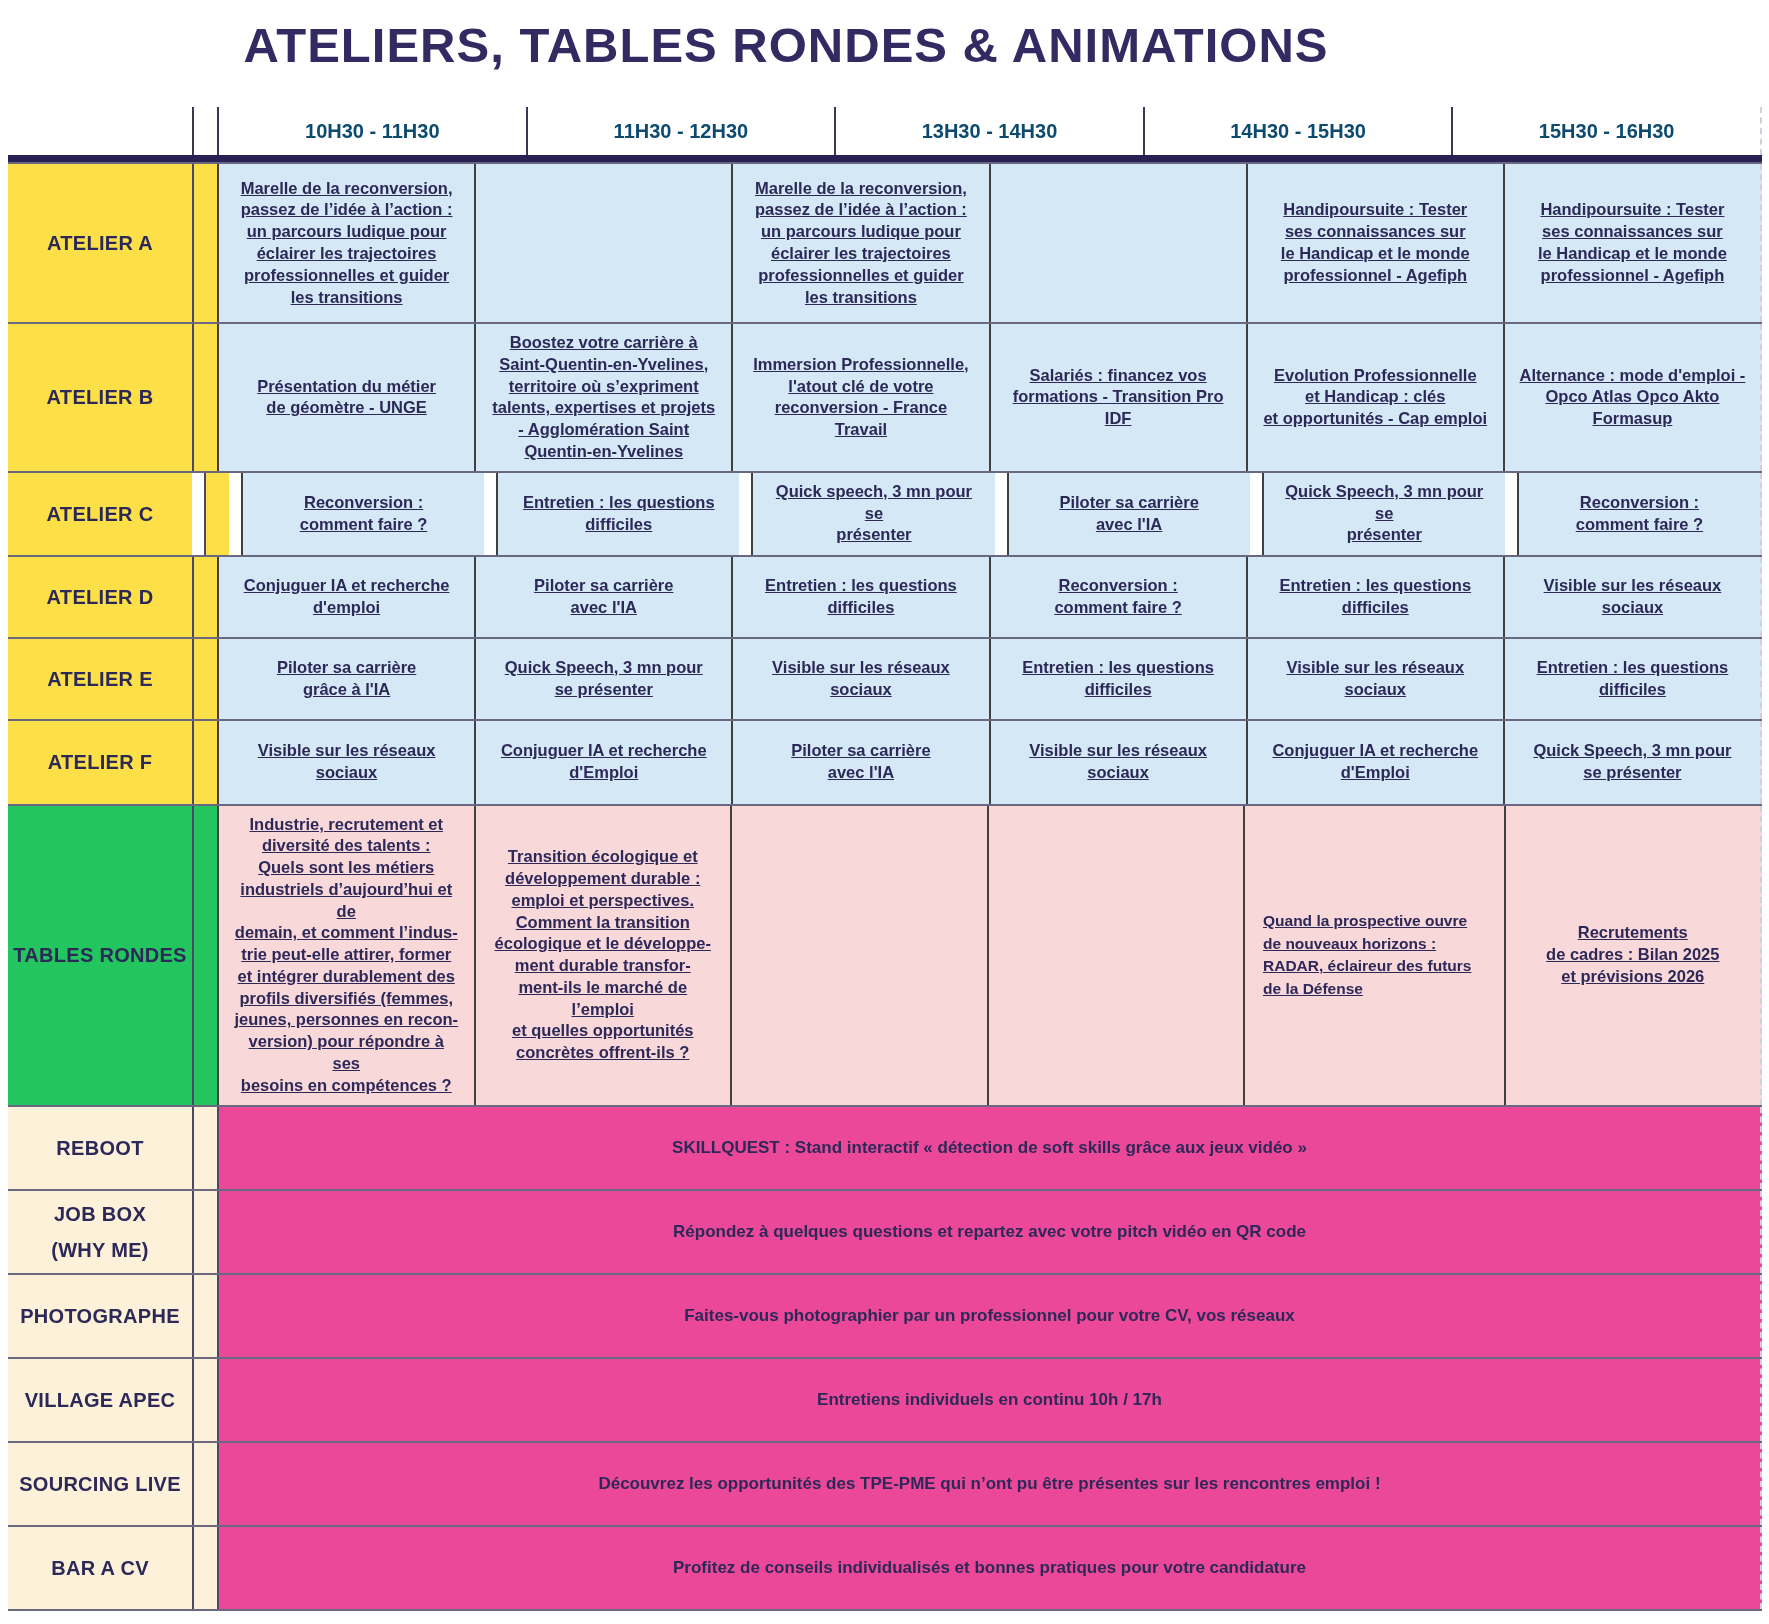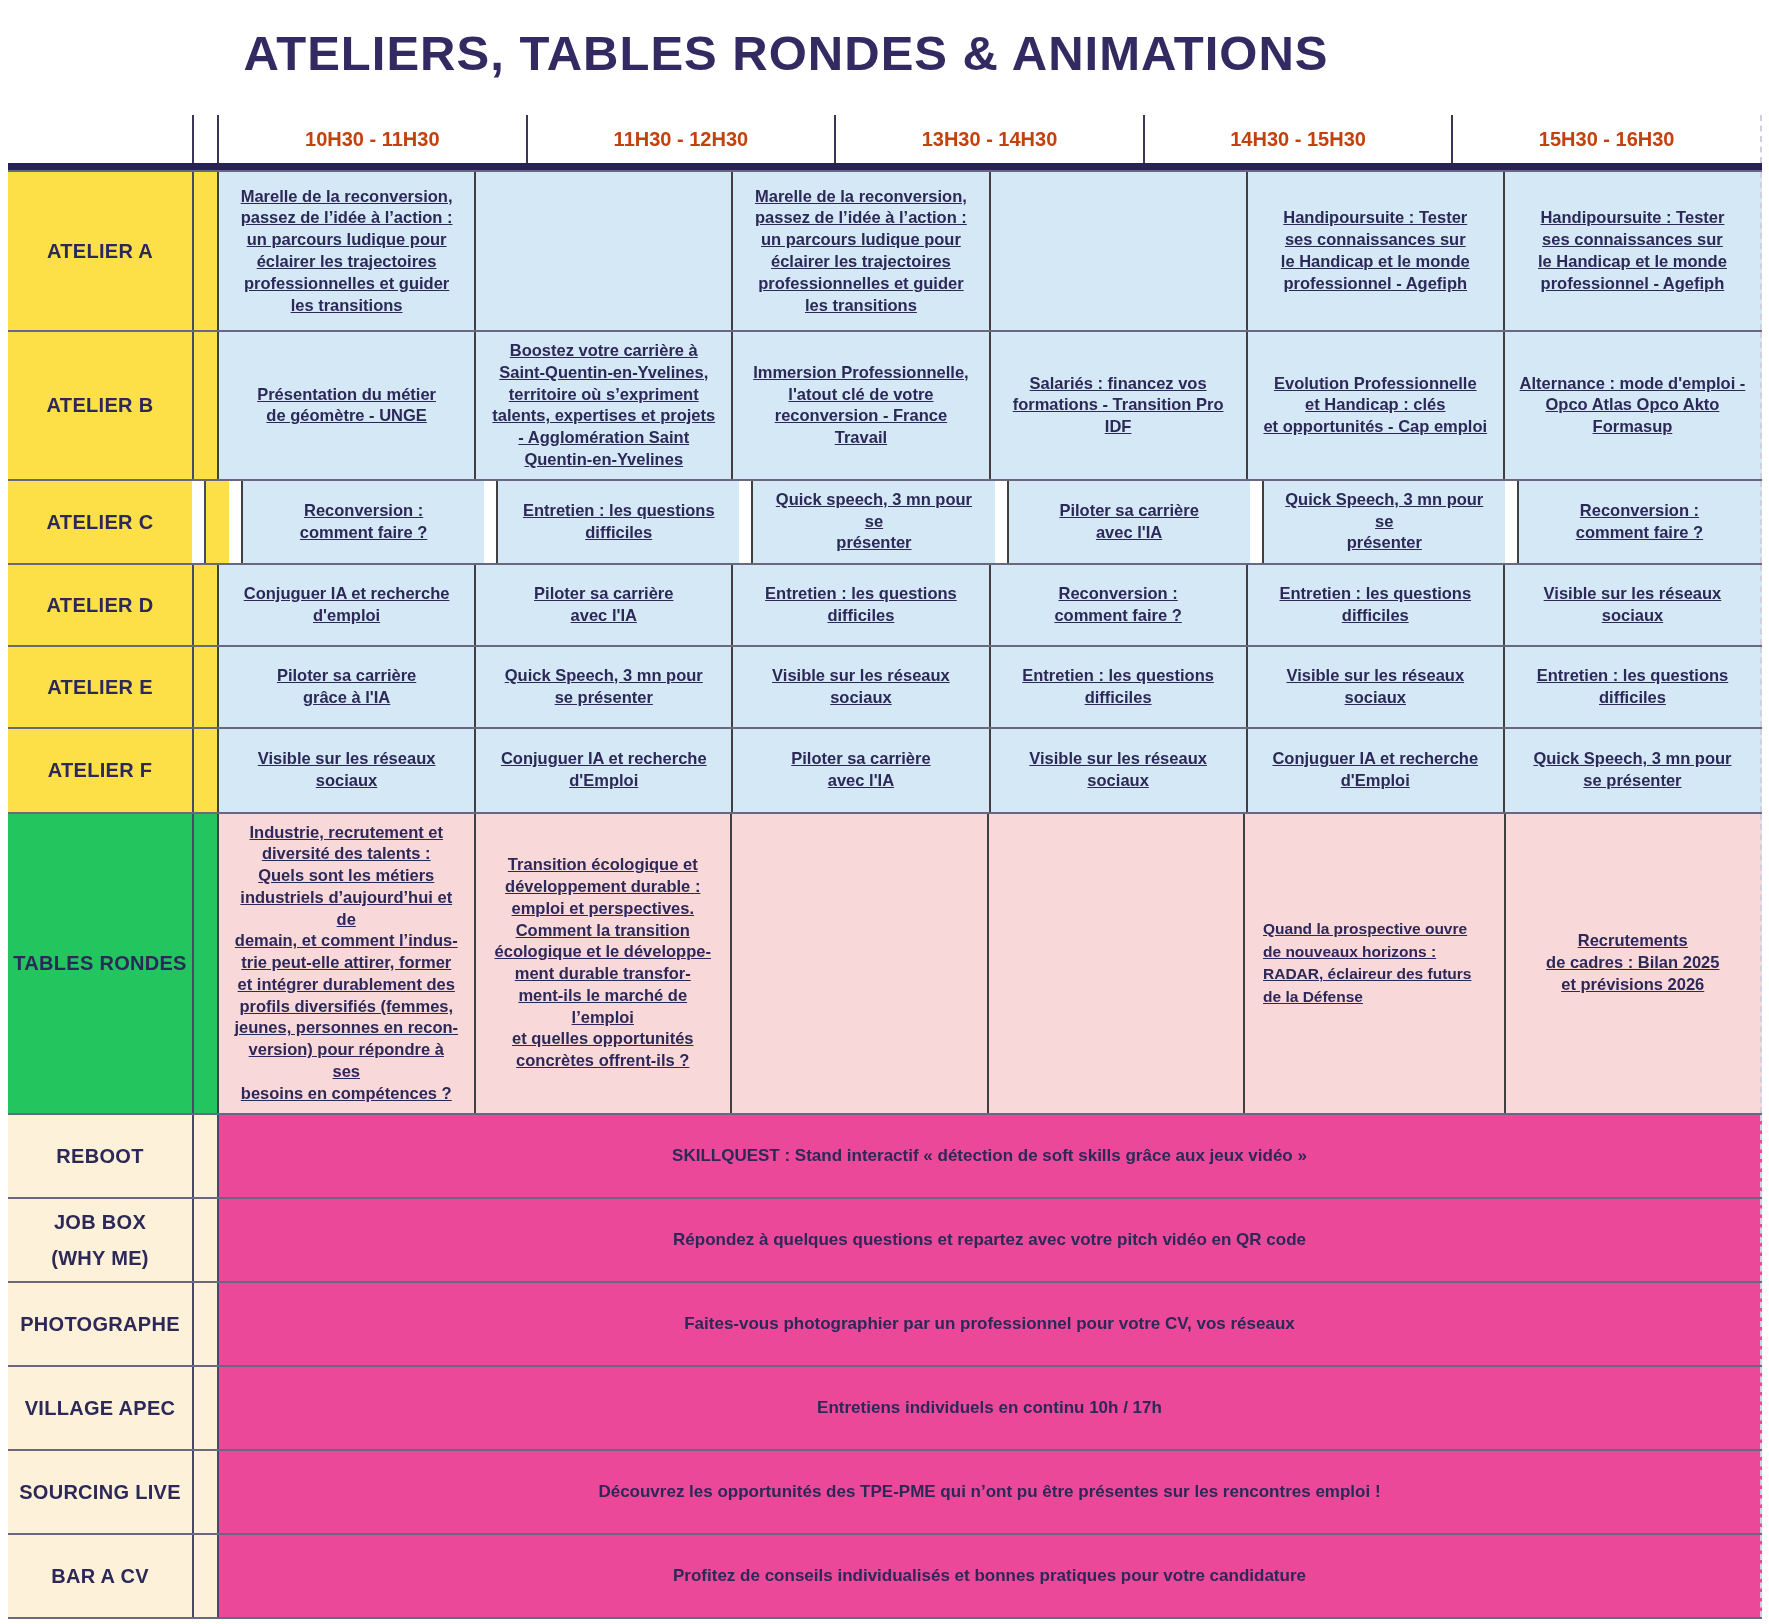--- a/index.html
+++ b/index.html
@@ -1,32 +1,32 @@
 <!DOCTYPE html>
 <html><head>
 <meta charset="utf-8">
 <style>
   html,body{margin:0;padding:0;background:#ffffff;}
   body{font-family:"Liberation Sans",sans-serif;color:#2c2858;width:1769px;}
   .page{padding-left:8px;}
 
   
   .title-wrap{width:1556px;text-align:center;}
-  h1.title{margin:25px 0 0 0;font-size:49px;font-weight:800;letter-spacing:1px;color:#332a62;}
+  h1.title{margin:17px 0 0 0;font-size:49px;font-weight:800;letter-spacing:1px;color:#332a62;}
 
   
   .table{width:1754px;margin-top:34px;}
   .hrow,.row{display:flex;align-items:stretch;}
 
   
   .hrow{height:48px;border-bottom:7px solid #272253;}
   .lbl-sp{width:184px;}
   .gap-sp{width:23px;border-left:2px solid #3a3756;}
   .th{flex:1;border-left:2px solid #3a3756;display:flex;align-items:center;justify-content:center;
-      font-weight:700;font-size:20px;color:#c2410c;}
+      font-weight:700;font-size:20px;color:#0c4a6e;}
   .th:last-child{border-right:2px dashed #cfcfdd;}
 
   
   .row{border-top:2px solid #6a6880;}
   .row:first-of-type{border-top:none;}
   .row:last-child{border-bottom:2px solid #6a6880;}
   .lbl{width:184px;display:flex;align-items:center;justify-content:center;text-align:center;
        font-weight:700;font-size:20px;letter-spacing:0.3px;white-space:pre-line;line-height:1.8;}
   .gap{width:23px;border-left:2px solid #4a4768;}
   .cell{flex:1;border-left:2px solid #404040;display:flex;align-items:center;justify-content:center;

